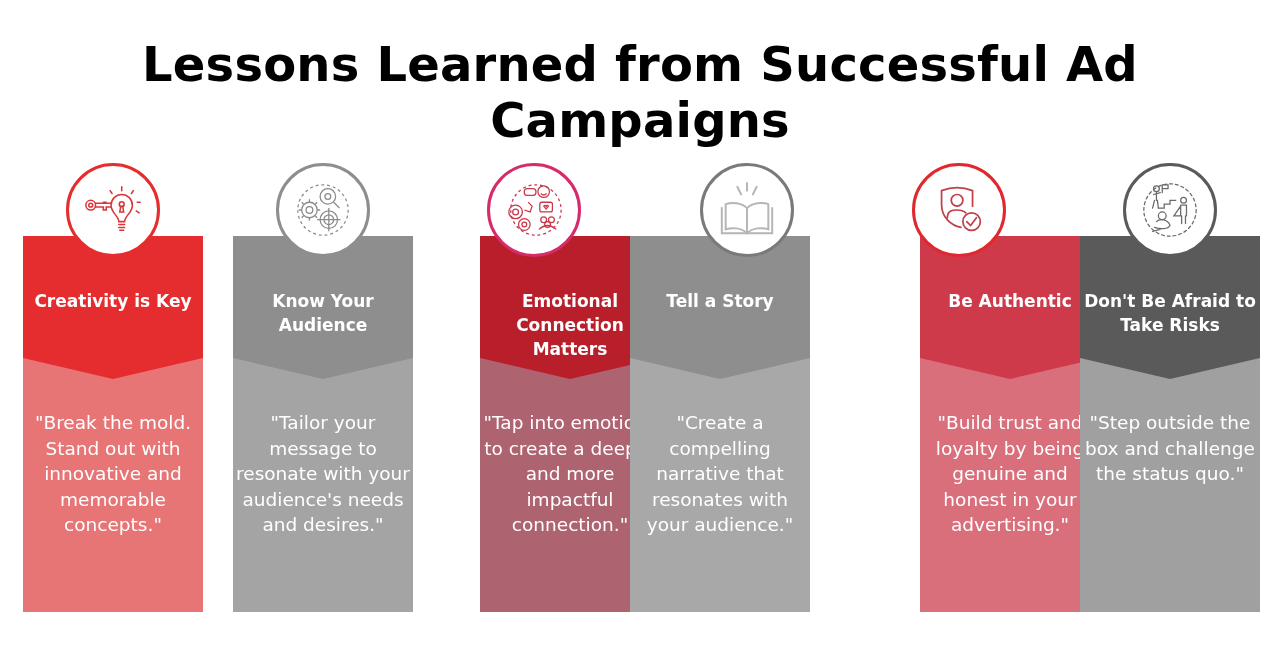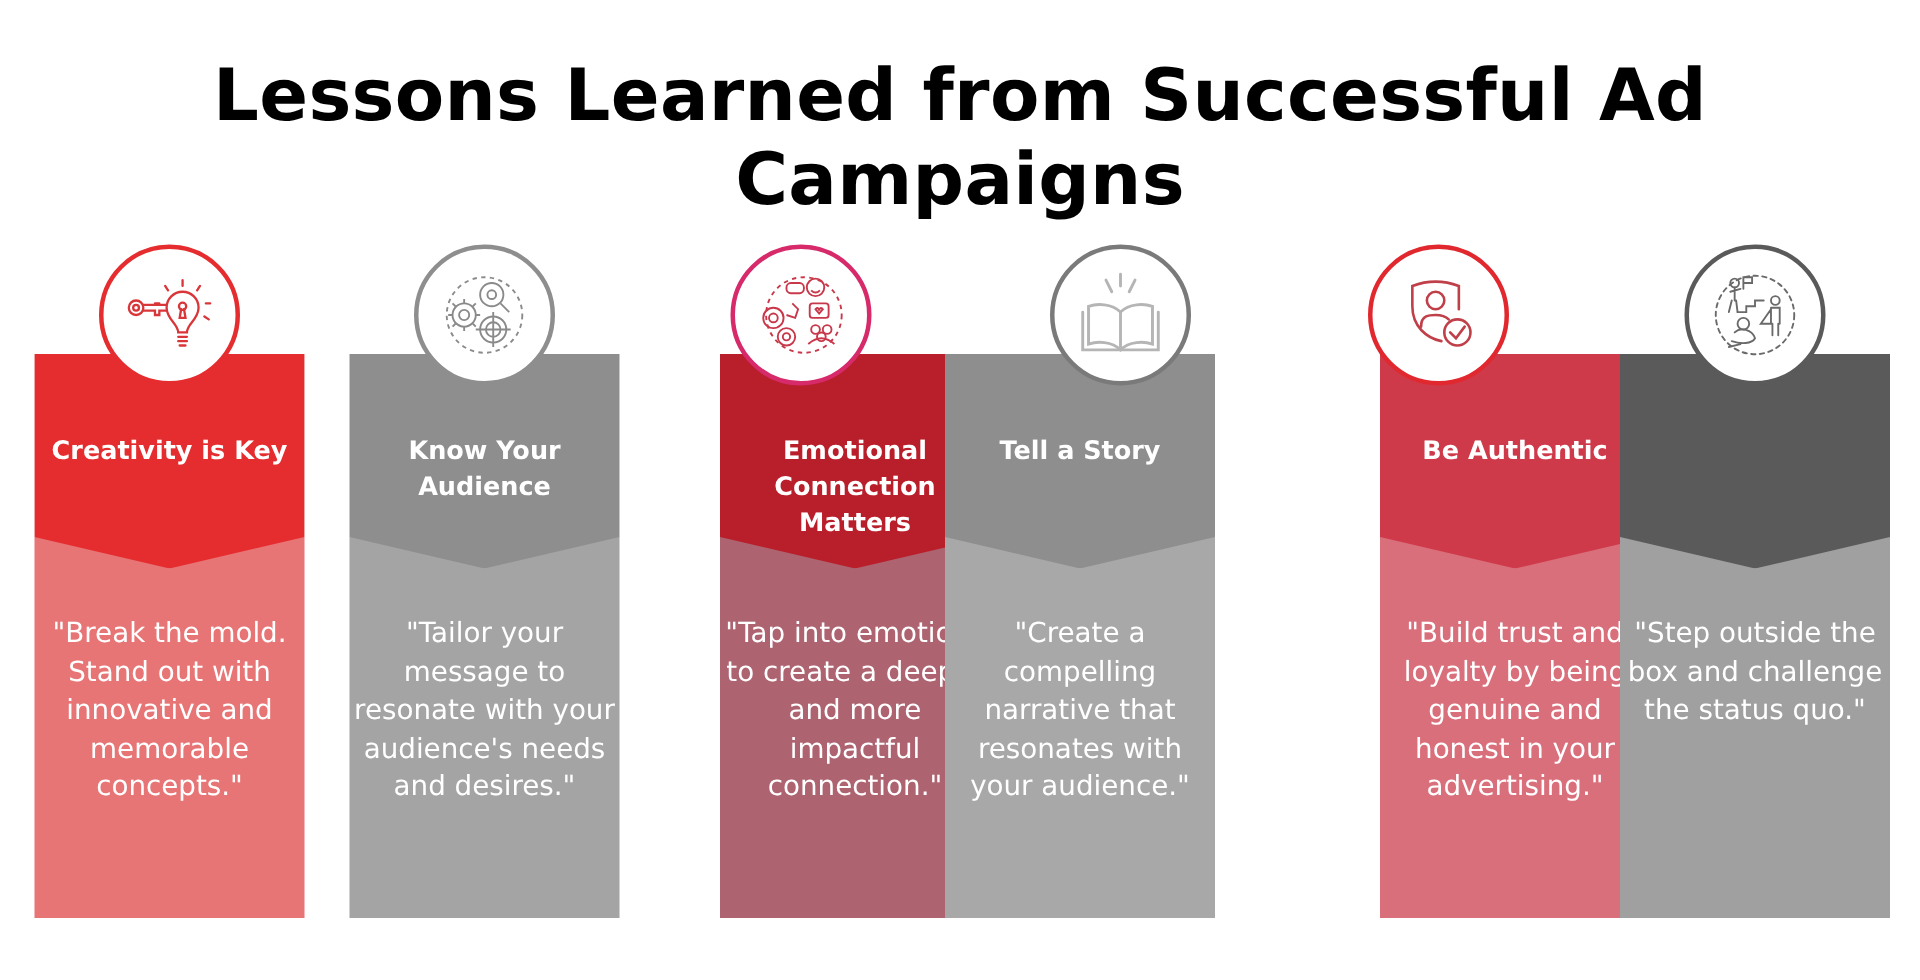--- a/index.html
+++ b/index.html
@@ -118,20 +118,21 @@
     <circle cx="30" cy="22" r="6"></circle>
     <path d="M20 40 C20 32 26 32 30 32 C34 32 37 33 39 35"></path>
     <circle cx="45" cy="44" r="9"></circle>
       <path d="M40 44 L44 48 L50 40"></path>
   </svg>
 </div>
 
 <div class="card" style="left:1080px;">
   <div class="bottom" style="background:#a0a0a0;"></div>
   <div class="top" style="background:#5a5a5a;"></div>
+  <div class="heading">Don't Be Afraid to Take Risks</div>
   <div class="body">"Step outside the box and challenge the status quo."</div>
 </div>
 <div class="circle" style="left:1123px; border-color:#5a5a5a;">
   <svg viewBox="0 0 64 64" fill="none" stroke="#6a6a6a" stroke-width="1.3" stroke-linecap="round">
     <circle cx="32" cy="32" r="27" stroke-dasharray="3 3"></circle>
     <circle cx="18" cy="10" r="3"></circle>
       <path d="M18 13 V22 M15 16 L22 14 M16 22 L14 30 M19 22 L20 30"></path>
     <path d="M24 14 V6 H30 V10 H24"></path>
     <path d="M20 30 H26 V26 H32 V22 H38"></path>
     <circle cx="46" cy="22" r="3"></circle>

